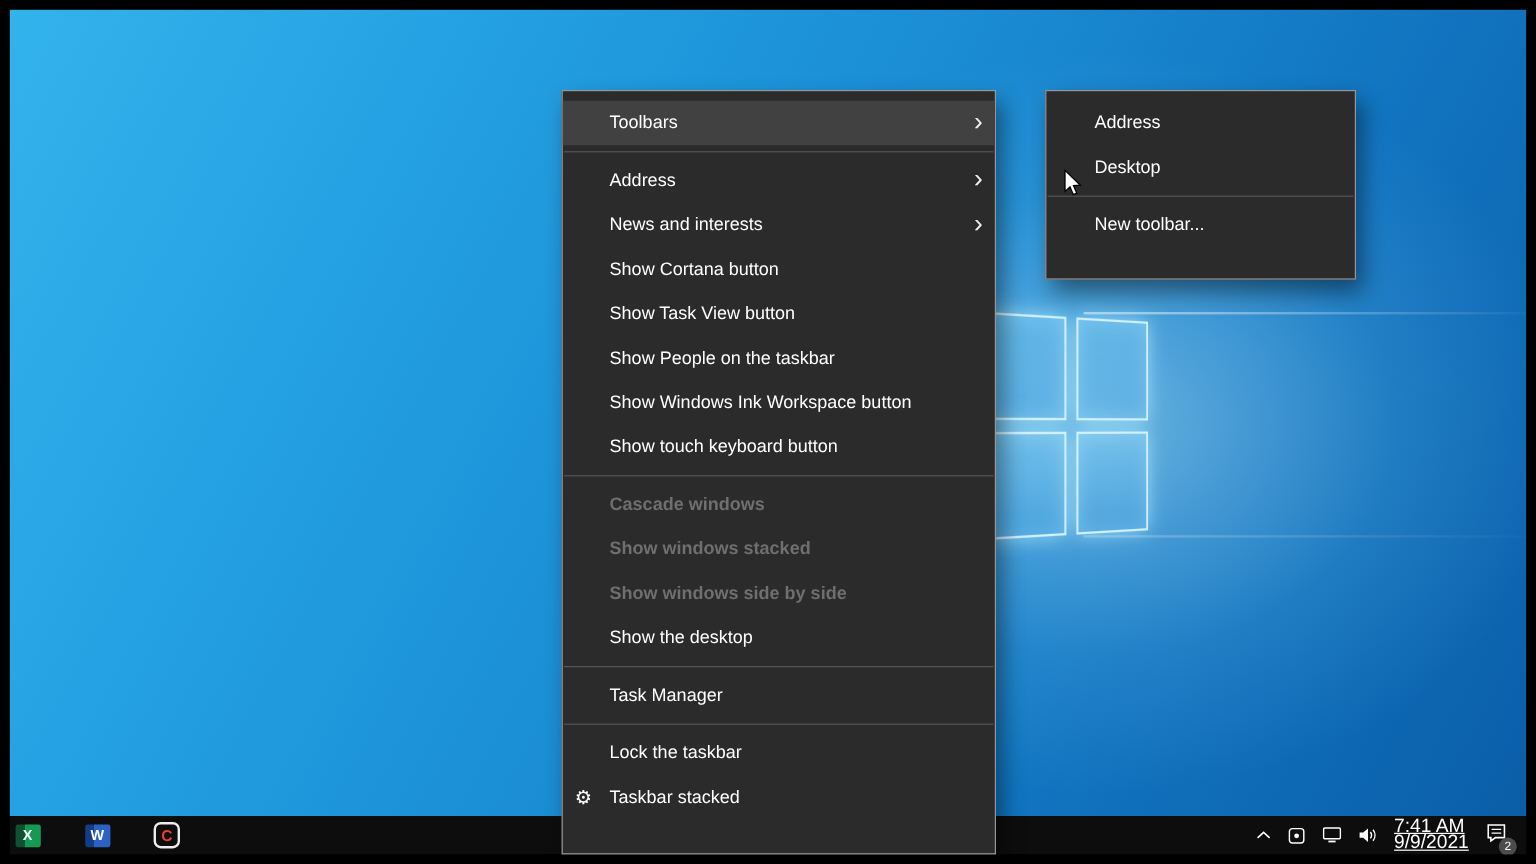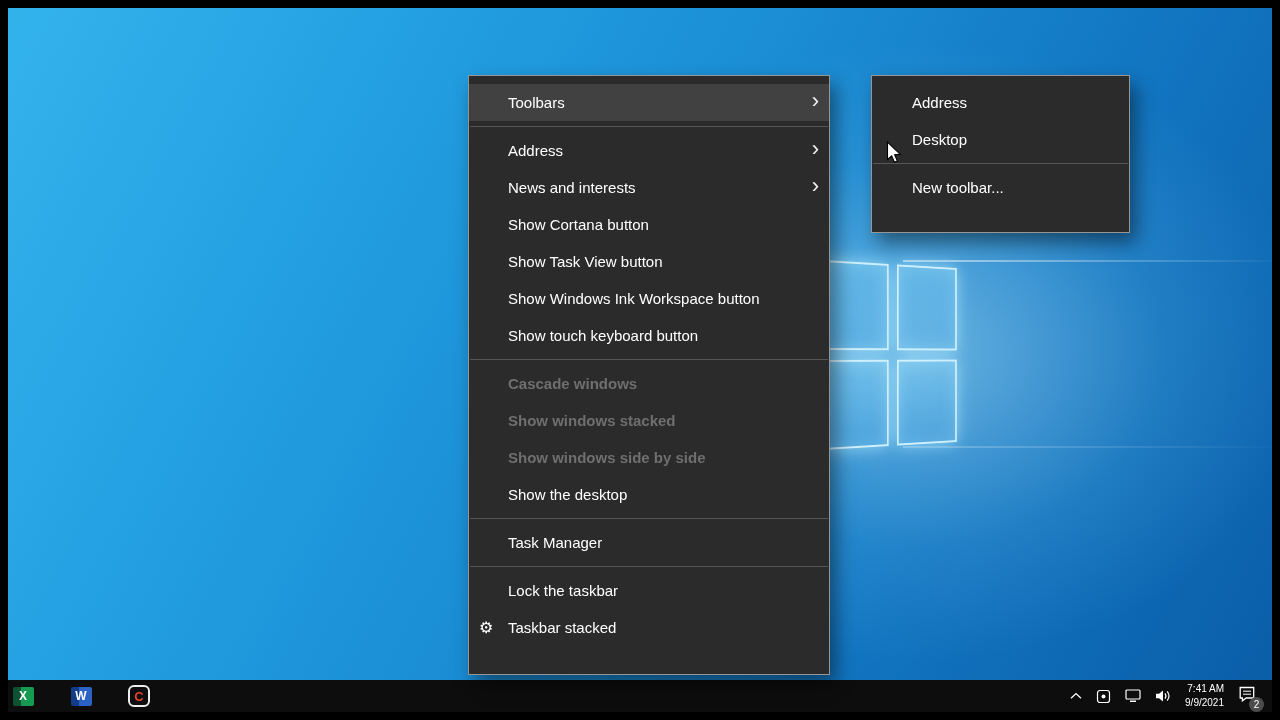--- a/index.html
+++ b/index.html
@@ -50,21 +50,21 @@
   }
   .icon-excel { background:linear-gradient(90deg,#0e5231 0 36%, #169a52 36%); }
   .icon-word  { background:linear-gradient(90deg,#123c86 0 36%, #2b62c4 36%); }
   .icon-camtasia {
     width:22px; height:22px; border:2px solid #ededed; border-radius:6px;
     color:#e8402a; font-weight:bold; font-size:13px;
     display:flex; align-items:center; justify-content:center;
   }
   .tray { margin-left:auto; display:flex; align-items:center; gap:14px; padding-right:8px; height:100%; }
   .tricon { display:flex; align-items:center; justify-content:center; }
-  .clock { color:#fff; font-size:10px; line-height:14px; text-align:right; white-space:nowrap; }
+  .clock { color:#fff; font-size:16px; line-height:14px; text-align:left; white-space:nowrap;text-decoration:underline; }
   .ac { position:relative; margin-right:8px; }
   .badge {
     position:absolute; right:-8px; bottom:-6px; min-width:15px; height:15px; border-radius:8px;
     background:#4c4c4c; color:#fff; font-size:10px;
     display:flex; align-items:center; justify-content:center; padding:0 3px;
   }
   
   .menu {
     position:absolute; background:#2b2b2b; border:1px solid #969696;
     box-shadow:6px 10px 18px rgba(0,0,0,0.45); cursor:default;
@@ -181,20 +181,23 @@
     <span>News and interests</span>
     <span class="chev">›</span>
   </div>
   <div class="mi">
     <span>Show Cortana button</span>
   </div>
   <div class="mi">
     <span>Show Task View button</span>
   </div>
   <div class="mi">
+    <span>Show People on the taskbar</span>
+  </div>
+  <div class="mi">
     <span>Show Windows Ink Workspace button</span>
   </div>
   <div class="mi">
     <span>Show touch keyboard button</span>
   </div>
   <div class="msep"></div>
 
   <div class="mi dis">
     <span>Cascade windows</span>
   </div>

